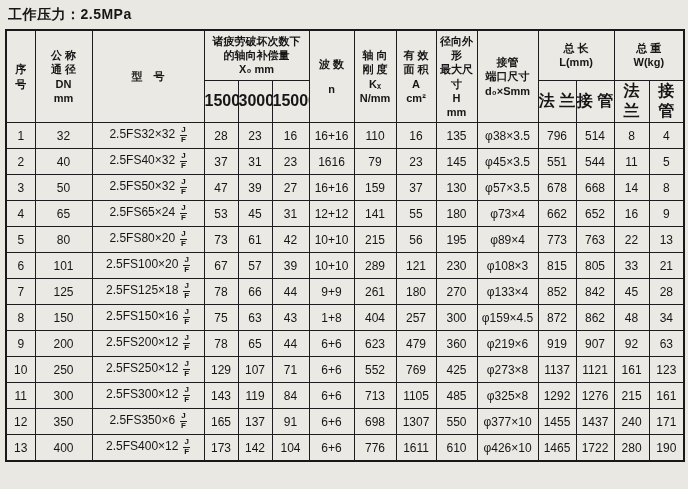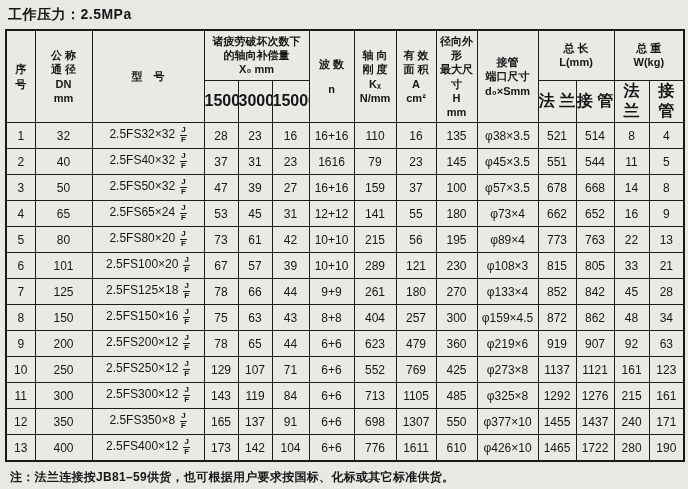--- a/index.html
+++ b/index.html
@@ -127,21 +127,21 @@
               <span class="jf-bottom">F</span>
             </span></td>
           <td>28</td>
           <td>23</td>
           <td>16</td>
           <td>16+16</td>
           <td>110</td>
           <td>16</td>
           <td>135</td>
           <td>φ38×3.5</td>
-          <td>521</td>
+          <td>796</td>
           <td>514</td>
           <td>8</td>
           <td>4</td>
         </tr>
         <tr>
           <td>2</td>
           <td>40</td>
           <td class="cell-model"><span>2.5FS40×32</span><span class="jf">
               <span class="jf-top">J</span>
               <span class="jf-bottom">F</span>
@@ -165,21 +165,21 @@
           <td class="cell-model"><span>2.5FS50×32</span><span class="jf">
               <span class="jf-top">J</span>
               <span class="jf-bottom">F</span>
             </span></td>
           <td>47</td>
           <td>39</td>
           <td>27</td>
           <td>16+16</td>
           <td>159</td>
           <td>37</td>
-          <td>100</td>
+          <td>130</td>
           <td>φ57×3.5</td>
           <td>678</td>
           <td>668</td>
           <td>14</td>
           <td>8</td>
         </tr>
         <tr>
           <td>4</td>
           <td>65</td>
           <td class="cell-model"><span>2.5FS65×24</span><span class="jf">
@@ -262,21 +262,21 @@
         <tr>
           <td>8</td>
           <td>150</td>
           <td class="cell-model"><span>2.5FS150×16</span><span class="jf">
               <span class="jf-top">J</span>
               <span class="jf-bottom">F</span>
             </span></td>
           <td>75</td>
           <td>63</td>
           <td>43</td>
-          <td>8+8</td>
+          <td>1+8</td>
           <td>404</td>
           <td>257</td>
           <td>300</td>
           <td>φ159×4.5</td>
           <td>872</td>
           <td>862</td>
           <td>48</td>
           <td>34</td>
         </tr>
         <tr>
@@ -335,21 +335,21 @@
           <td>485</td>
           <td>φ325×8</td>
           <td>1292</td>
           <td>1276</td>
           <td>215</td>
           <td>161</td>
         </tr>
         <tr>
           <td>12</td>
           <td>350</td>
-          <td class="cell-model"><span>2.5FS350×8</span><span class="jf">
+          <td class="cell-model"><span>2.5FS350×6</span><span class="jf">
               <span class="jf-top">J</span>
               <span class="jf-bottom">F</span>
             </span></td>
           <td>165</td>
           <td>137</td>
           <td>91</td>
           <td>6+6</td>
           <td>698</td>
           <td>1307</td>
           <td>550</td>
@@ -375,15 +375,14 @@
           <td>610</td>
           <td>φ426×10</td>
           <td>1465</td>
           <td>1722</td>
           <td>280</td>
           <td>190</td>
         </tr>
       </tbody>
   </table>
 
-  <div class="note">注：法兰连接按JB81–59供货，也可根据用户要求按国标、化标或其它标准供货。</div>
 
 </div>
 
 </body></html>

